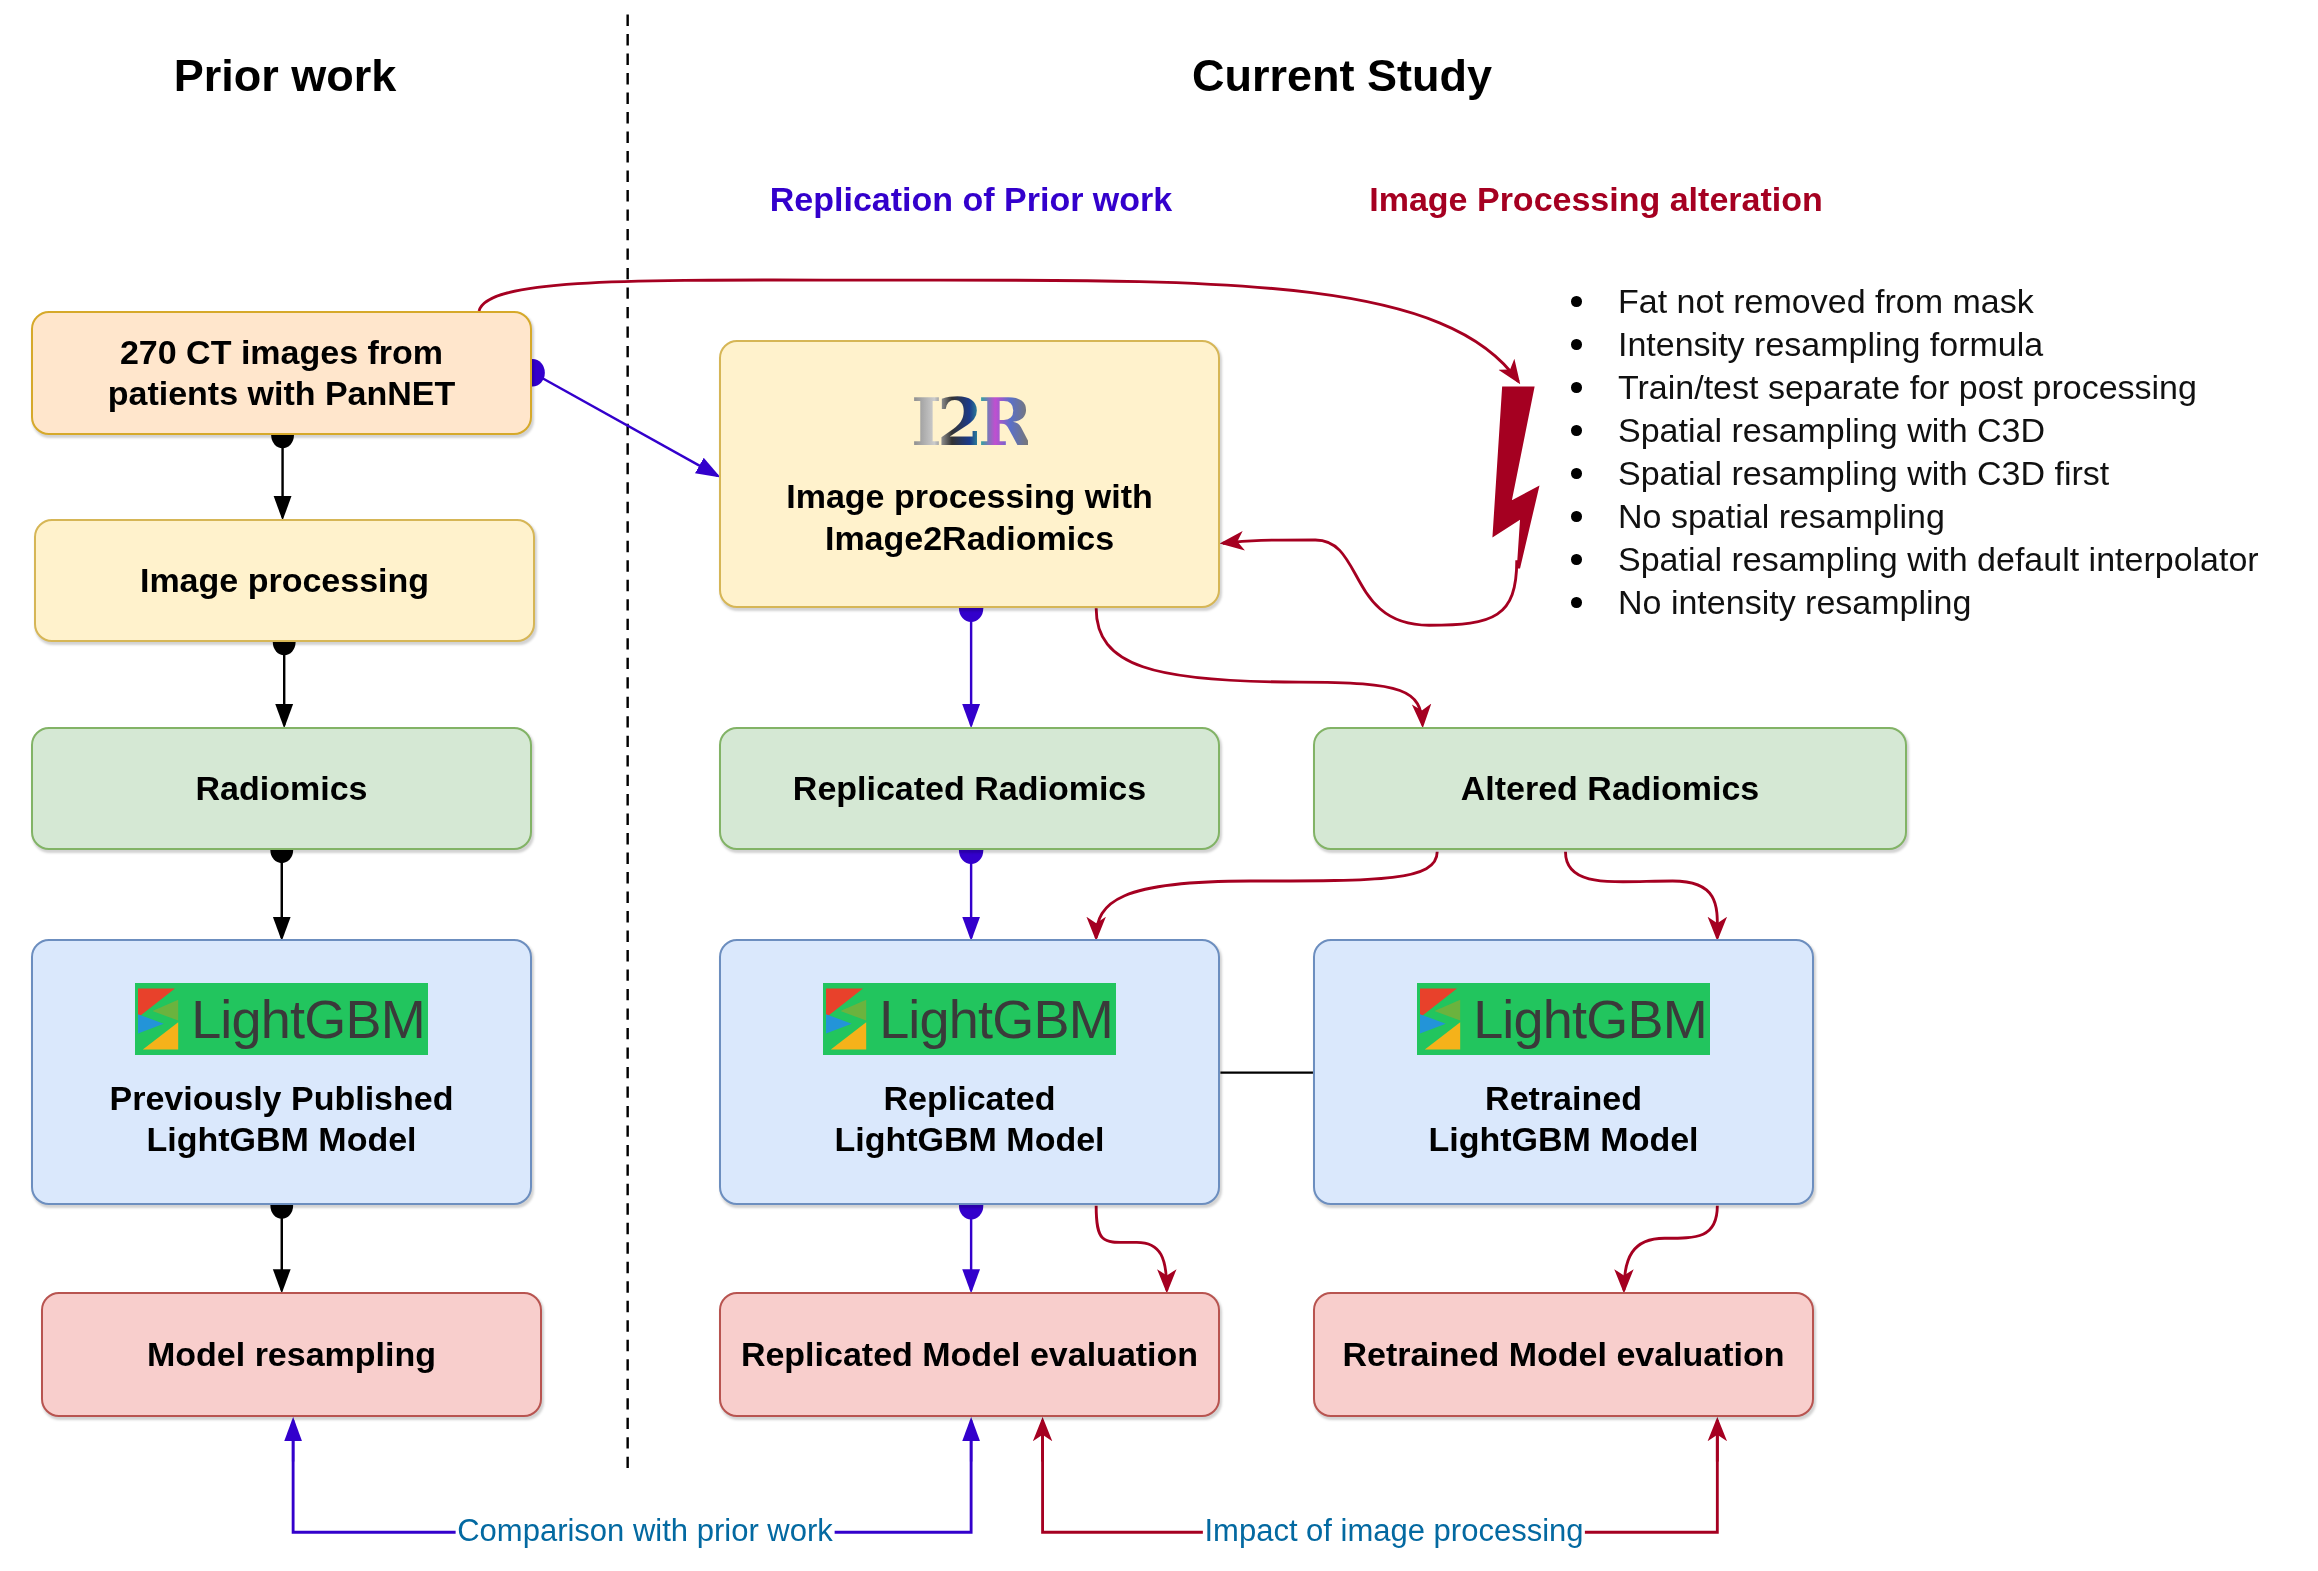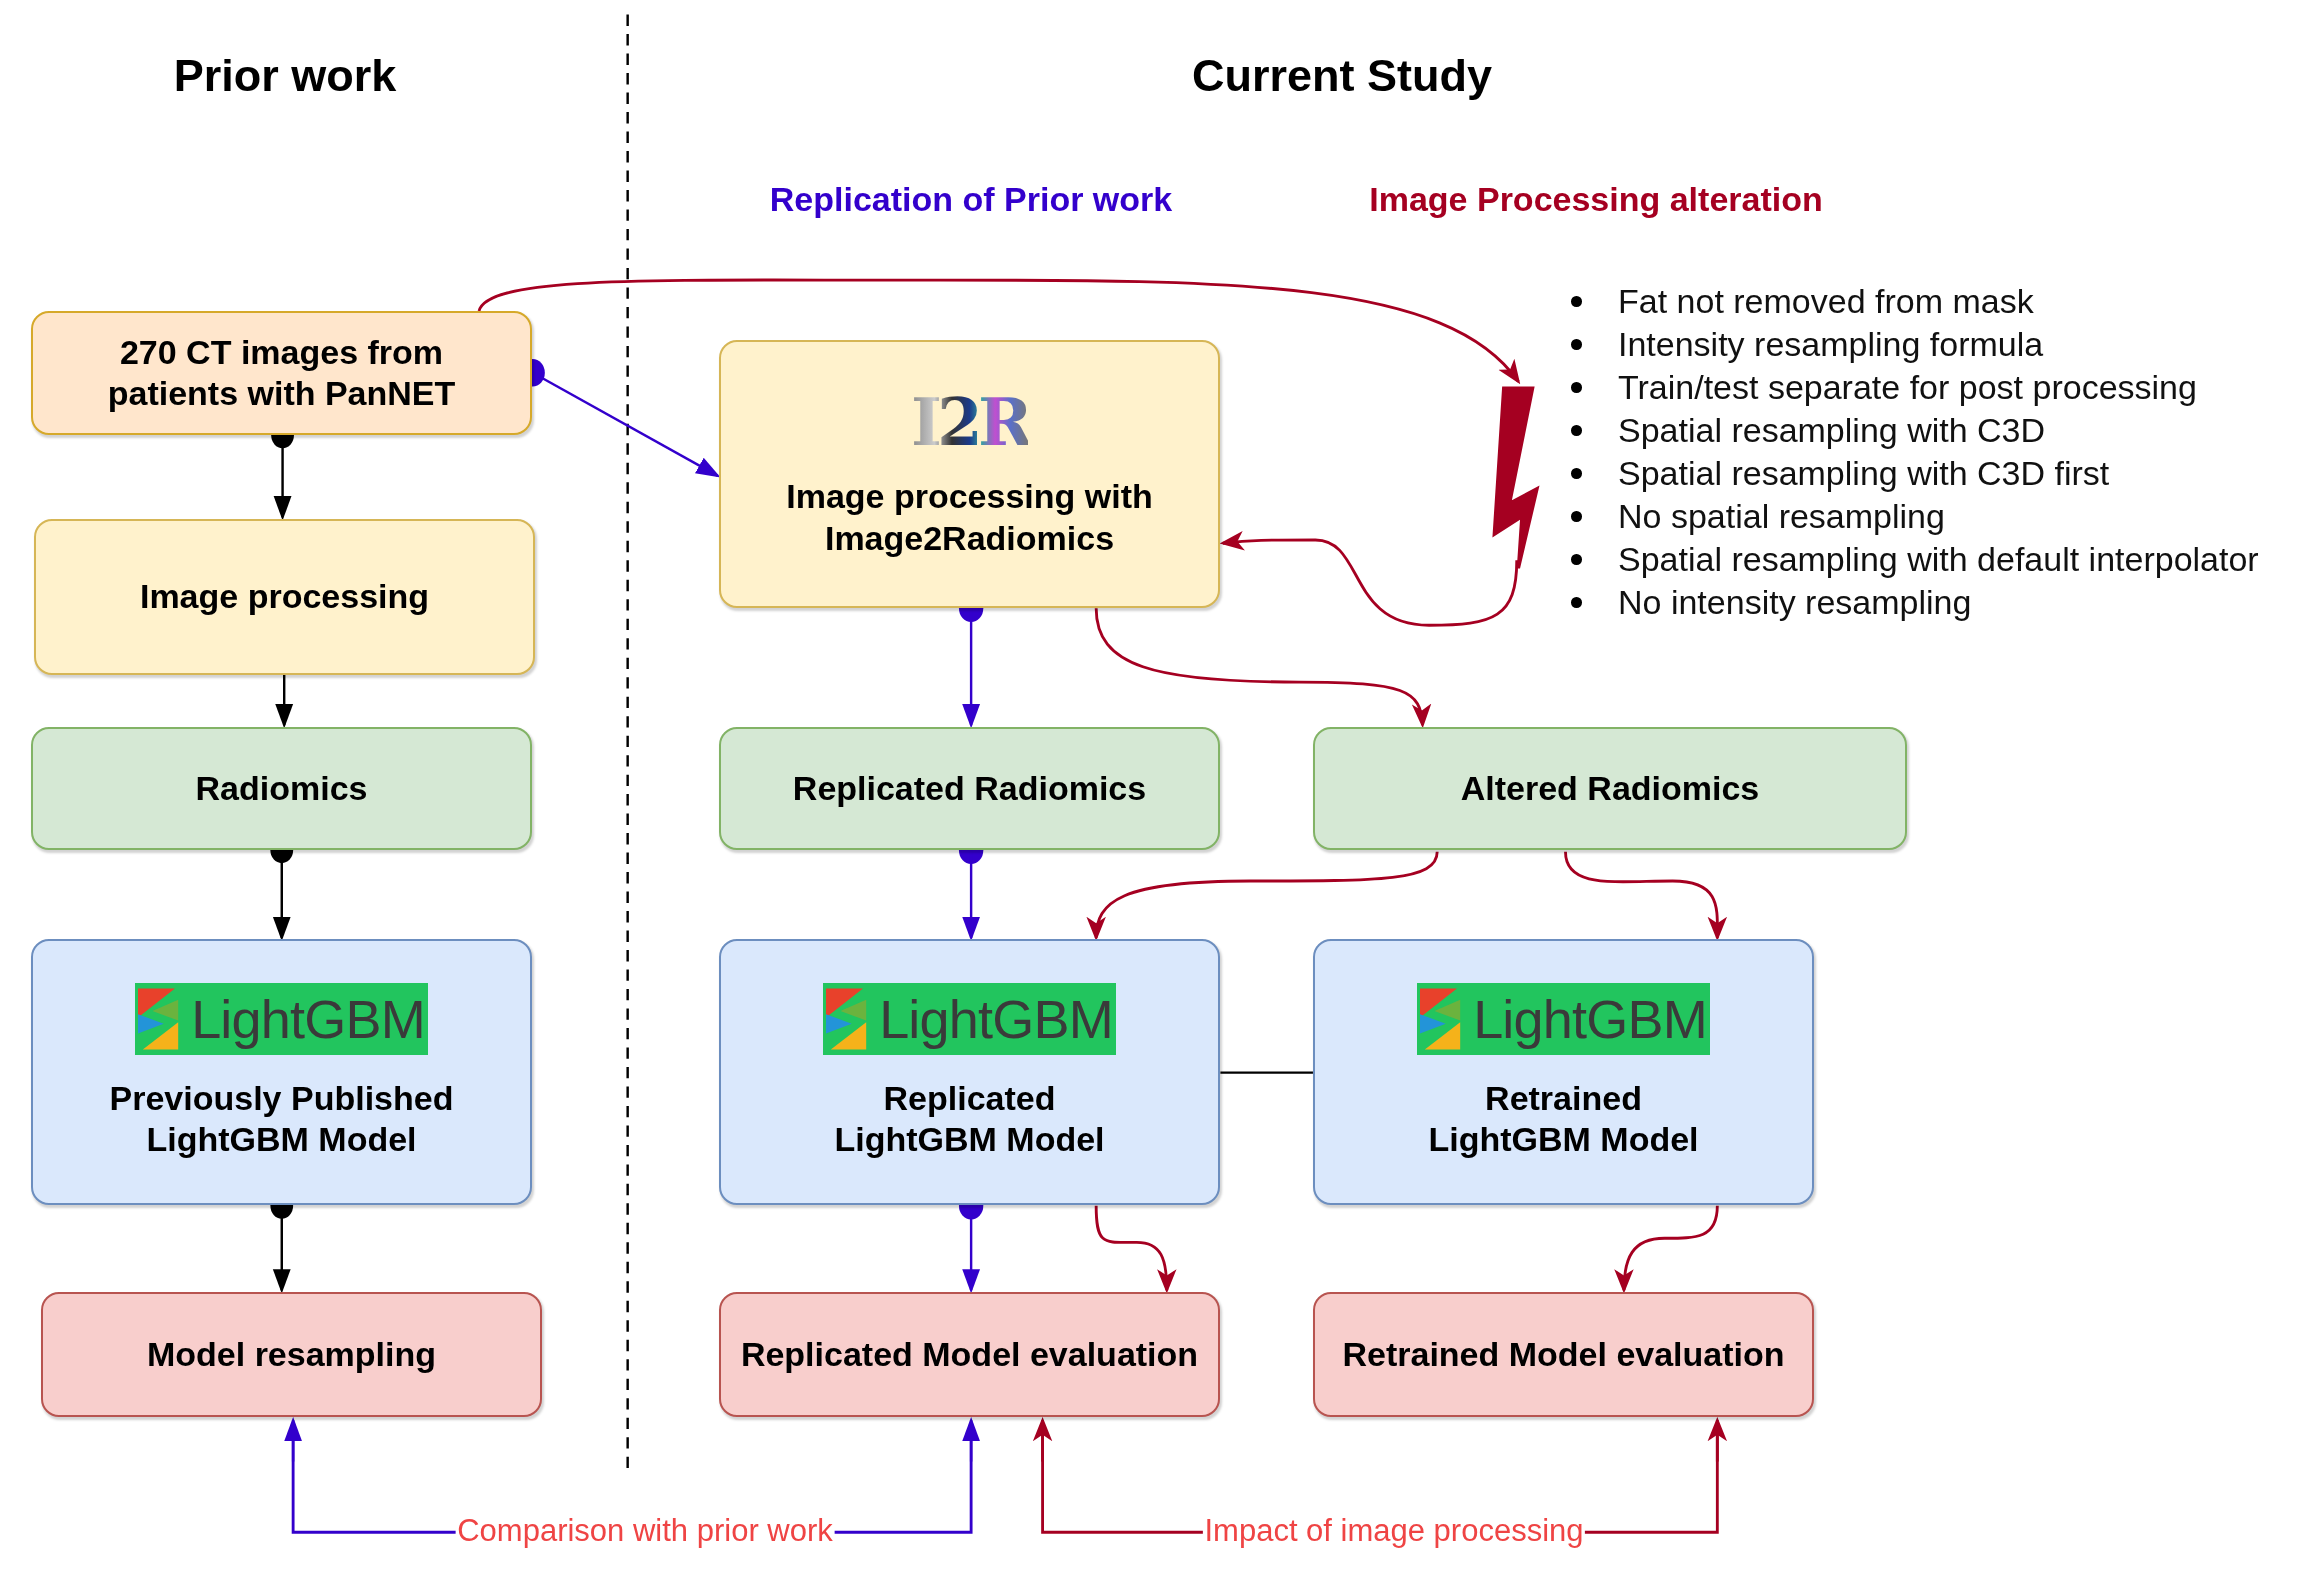--- a/index.html
+++ b/index.html
@@ -13,21 +13,21 @@
   .peach { background: #ffe6cc; border-color: #d6a92a; }
   .yellow { background: #fff2cc; border-color: #d6b656; }
   .green { background: #d5e8d4; border-color: #82b366; }
   .blue { background: #dae8fc; border-color: #6c8ebf; }
   .red { background: #f8cecc; border-color: #b85450; }
   .title { position: absolute; font-weight: bold; font-size: 45px; color: #000; transform: translateX(-50%); white-space: nowrap; }
   .subtitle { position: absolute; font-weight: bold; font-size: 34px; transform: translateX(-50%); white-space: nowrap; }
   .bullets { position: absolute; left: 1571px; top: 280px; margin: 0; padding: 0; list-style: none; }
   .bullets li { font-size: 34px; color: #111; height: 43px; line-height: 43px; white-space: nowrap; position: relative; padding-left: 47px; }
   .bullets li .dot { position: absolute; left: 0; top: 16px; width: 10.6px; height: 10.6px; border-radius: 50%; background: #000; }
-  .edge-label { position: absolute; font-size: 31px; color: #ef4444; background: #fff; padding: 0 1.6px; transform: translate(-50%, -50%); white-space: nowrap; }
+  .edge-label { position: absolute; font-size: 31px; color: #0369a1; background: #fff; padding: 0 1.6px; transform: translate(-50%, -50%); white-space: nowrap; }
   .lgbm { display: flex; align-items: center; background: #22c55e; padding: 4.9px 3.2px 4.9px 3.2px; margin-bottom: 23px; }
   .lgbm-text { font-weight: normal; font-size: 54px; color: #3a3a3a; letter-spacing: -0.8px; margin-left: 8px; line-height: 1; }
   .i2r { font-size: 66px; font-weight: bold; letter-spacing: -4.9px; line-height: 1;
          background: linear-gradient(90deg, #888 0%, #ccc 20%, #333 35%, #1b3a8a 50%, #35a0a0 60%, #c04fd0 72%, #5a70c8 85%, #777 100%);
          -webkit-background-clip: text; background-clip: text; color: transparent;
          margin-bottom: 21px; font-family: "DejaVu Serif", serif; }
 </style>
 </head>
 <body>
 
@@ -94,21 +94,21 @@
 </svg>
 
 <div class="title" style="left:285px; top:50px;">Prior work</div>
 <div class="title" style="left:1342px; top:50px;">Current Study</div>
 <div class="subtitle" style="left:971px; top:180px; color:#3300cc;">Replication of Prior work</div>
 <div class="subtitle" style="left:1596px; top:180px; color:#a50021;">Image Processing alteration</div>
 
 <div class="box peach" style="left:31px; top:311px; width:501px; height:124px;">
   <span style="width:455px">270 CT images from patients with PanNET</span>
 </div>
-<div class="box yellow" style="left:34px; top:519px; width:501px; height:156px;">
+<div class="box yellow" style="left:34px; top:519px; width:501px; height:123px;">
   <span>Image processing</span>
 </div>
 <div class="box green" style="left:31px; top:727px; width:501px; height:123px;">
   <span>Radiomics</span>
 </div>
 <div class="box blue" style="left:31px; top:939px; width:501px; height:266px;">
   <div class="lgbm">
     <svg width="45" height="62" viewBox="0 0 56 76">
       <polygon points="0,0 46,0 0,36" fill="#e8412b"></polygon>
       <polygon points="50,14 50,40 18,28" fill="#6bb33e"></polygon>

